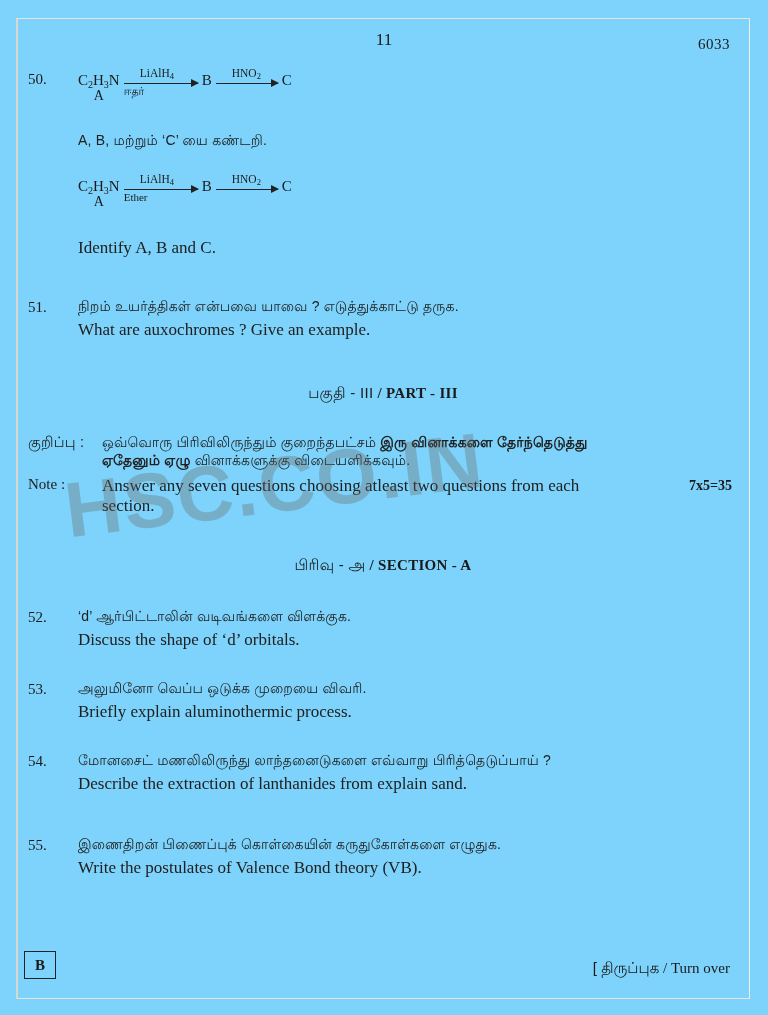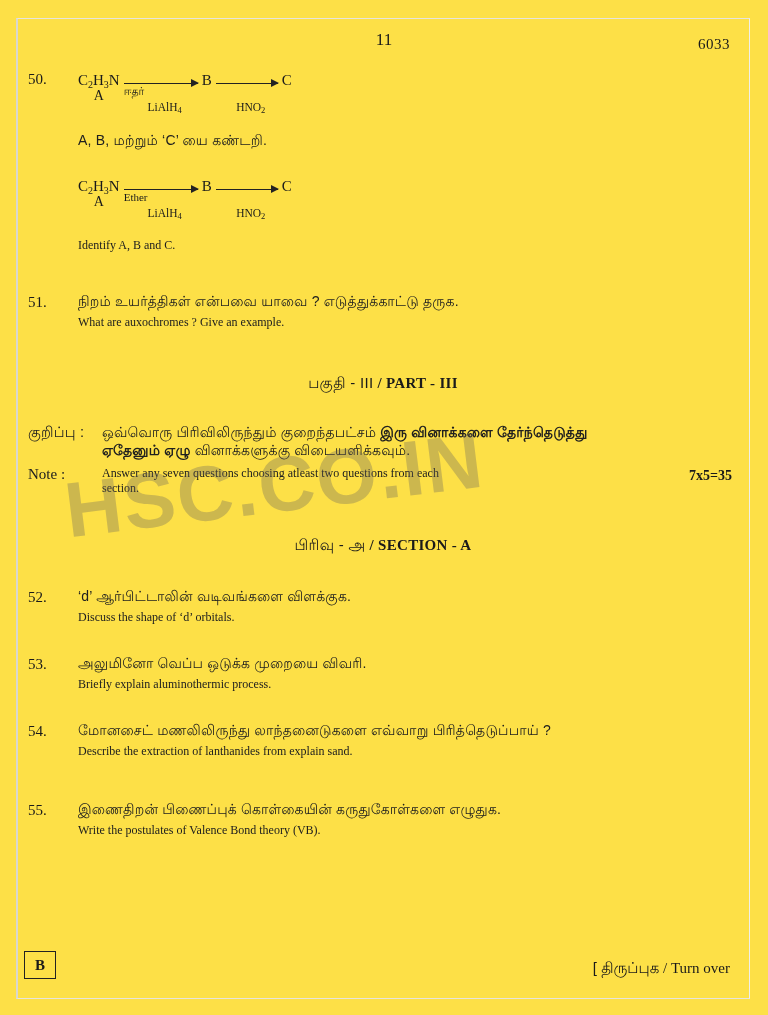--- a/index.html
+++ b/index.html
@@ -12,21 +12,21 @@
     height: 1015px;
     position: relative;
     font-family: "Liberation Serif", serif;
     color: #1a1a1a;
     overflow: hidden;
   }
 
   .page {
     position: absolute;
     inset: 0;
-    background: #fde047;
+    background: #7dd3fc;
   }
 
   
   .scan-frame {
     position: absolute;
     left: 16px;
     top: 18px;
     right: 18px;
     bottom: 16px;
     border-left: 2px solid #d9d7d0;
@@ -79,21 +79,21 @@
   }
 
   .ta {
     font-family: "Liberation Sans", sans-serif;
     font-size: 14px;
     letter-spacing: 0.2px;
     color: #20201f;
   }
   .en {
     font-family: "Liberation Serif", serif;
-    font-size: 12px;
+    font-size: 17px;
     color: #20201f;
   }
 
   
   .eqn {
     display: flex;
     align-items: flex-start;
     font-family: "Liberation Serif", serif;
     font-size: 15px;
     white-space: nowrap;
@@ -134,26 +134,24 @@
     right: -1px;
     top: 9px;
     width: 0;
     height: 0;
     border-top: 4px solid transparent;
     border-bottom: 4px solid transparent;
     border-left: 8px solid #222;
   }
   .arrow .above {
     position: absolute;
-    left: 4px;
+    left: 16px;
     top: -3px;
     width: 100%;
-    text-align: center;
     font-size: 11.5px;
-    margin-top: 34px;
   }
   .arrow .above .sub { font-size: 8.5px; vertical-align: -2px; }
   .arrow .below {
     position: absolute;
     left: 0;
     top: 15px;
     width: 100%;
     text-align: left;
     font-size: 11px;
     font-family: "Liberation Sans", sans-serif;

